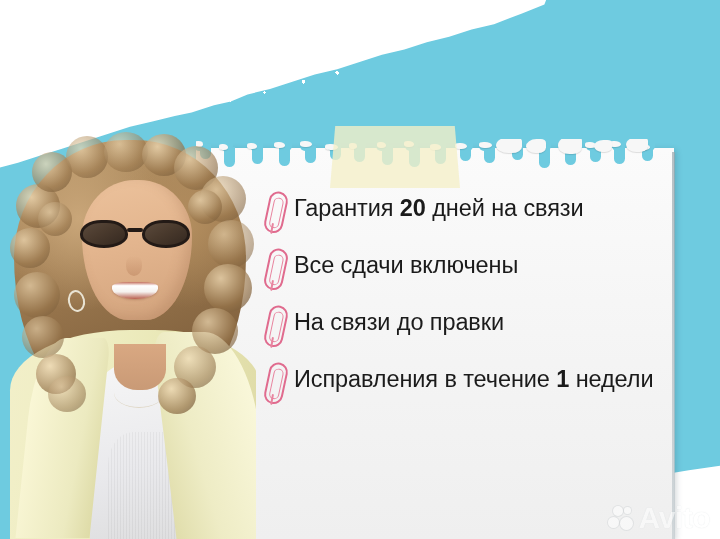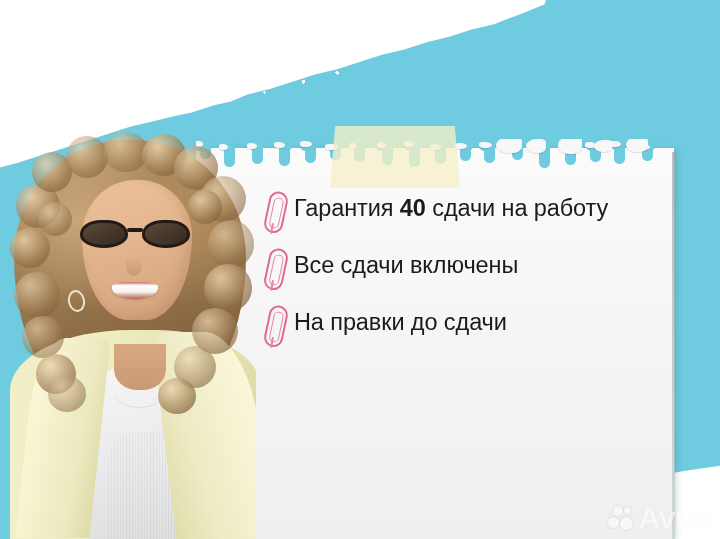--- a/index.html
+++ b/index.html
@@ -492,21 +492,21 @@
 
   <div class="list">
 
     <div class="list-item">
       <span class="clip">
         <span class="outer"></span>
           <span class="inner"></span>
           <span class="tail"></span>
       </span>
       <span class="item-text">
-        <span>Гарантия </span><b>40</b><span> сдачи на работу</span>
+        <span>Гарантия </span><b>20</b><span> дней на связи</span>
       </span>
     </div>
 
     <div class="list-item">
       <span class="clip">
         <span class="outer"></span>
           <span class="inner"></span>
           <span class="tail"></span>
       </span>
       <span class="item-text">
@@ -514,24 +514,35 @@
       </span>
     </div>
 
     <div class="list-item">
       <span class="clip">
         <span class="outer"></span>
           <span class="inner"></span>
           <span class="tail"></span>
       </span>
       <span class="item-text">
-        <span>На правки до сдачи</span><b></b><span></span>
+        <span>На связи до правки</span><b></b><span></span>
       </span>
     </div>
 
+    <div class="list-item last">
+      <span class="clip">
+        <span class="outer"></span>
+          <span class="inner"></span>
+          <span class="tail"></span>
+      </span>
+      <span class="item-text">
+        <span>Исправления в течение
+</span><b>1</b><span> недели</span>
+      </span>
+    </div>
 
   </div>
 
   <div class="avito">
     <span class="avito-dots">
       <i></i>
         <i></i>
         <i></i>
         <i></i>
     </span>

